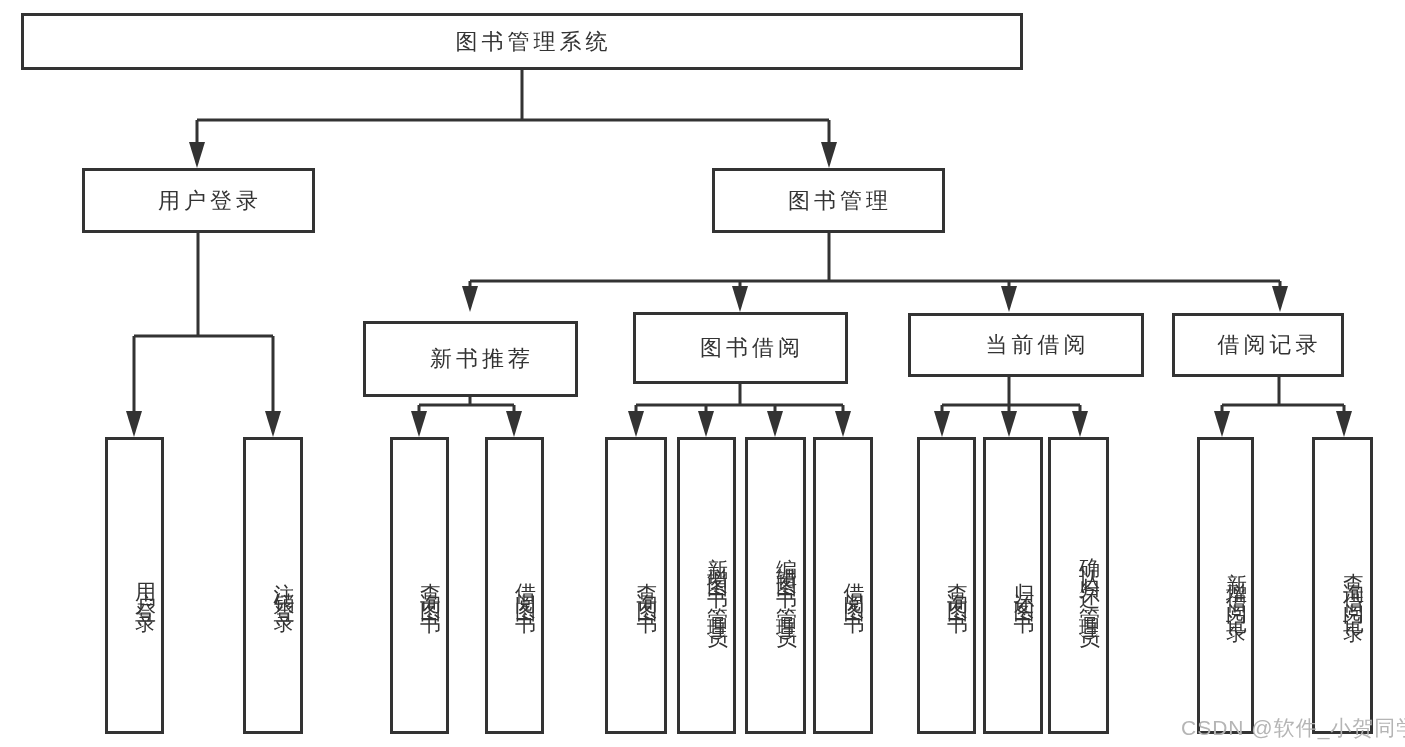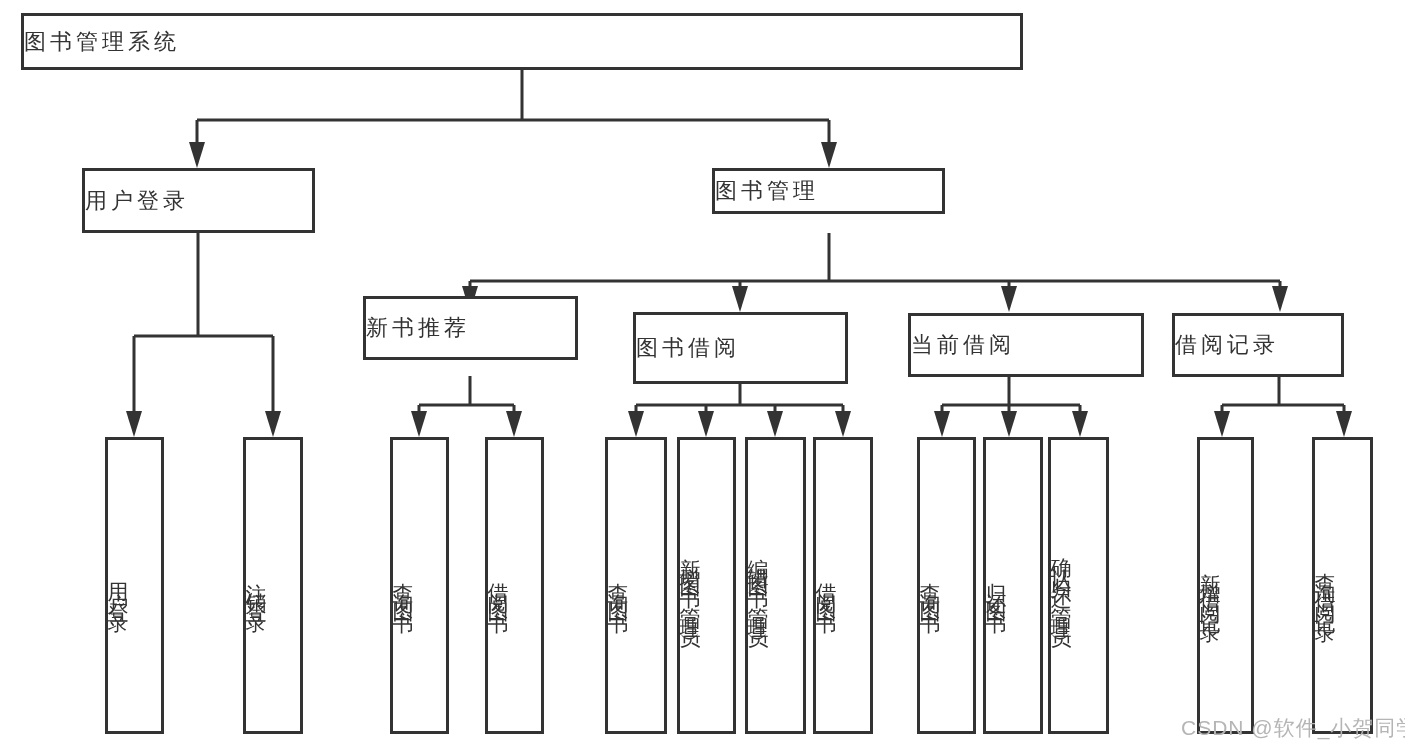--- a/index.html
+++ b/index.html
@@ -9,23 +9,24 @@
     font-family:"Liberation Sans", sans-serif;
     overflow:hidden;
   }
   .wires { position:absolute; left:0; top:0; width:1405px; height:747px; }
   .wires path { fill:none; stroke:var(--line,#333333); stroke-width:3; }
   .wires polygon { fill:var(--line,#333333); stroke:none; }
   .node {
     position:absolute; box-sizing:border-box;
     background:var(--node_fill,#ffffff);
     border:3px solid var(--line,#333333);
-    display:flex; align-items:center; 
+    display:flex; align-items:center; justify-content:center;
     color:var(--text,#333333);
     z-index:2;
+    padding-left:23px;
   }
   .node.h .lbl { font-size:22px; letter-spacing:4px; white-space:nowrap; }
   .node.v .lbl {
     writing-mode:vertical-rl;
     font-size:21px; letter-spacing:10px; line-height:1;
   }
   .watermark {
     position:absolute; left:1181px; top:714px;
     font-size:21px; letter-spacing:1px;
     color:var(--watermark,#b5b5b5);
@@ -87,25 +88,25 @@
     </g>
   </svg>
 
   <div class="node h" style="left:21px;top:13px;width:1002px;height:57px">
     <span class="lbl">图书管理系统</span>
   </div>
 
   <div class="node h" style="left:82px;top:168px;width:233px;height:65px">
     <span class="lbl">用户登录</span>
   </div>
-  <div class="node h" style="left:712px;top:168px;width:233px;height:46px">
+  <div class="node h" style="left:712px;top:168px;width:233px;height:65px">
     <span class="lbl">图书管理</span>
   </div>
 
-  <div class="node h" style="left:363px;top:296px;width:215px;height:64px">
+  <div class="node h" style="left:363px;top:321px;width:215px;height:76px">
     <span class="lbl">新书推荐</span>
   </div>
   <div class="node h" style="left:633px;top:312px;width:215px;height:72px">
     <span class="lbl">图书借阅</span>
   </div>
   <div class="node h" style="left:908px;top:313px;width:236px;height:64px">
     <span class="lbl">当前借阅</span>
   </div>
   <div class="node h" style="left:1172px;top:313px;width:172px;height:64px">
     <span class="lbl">借阅记录</span>

